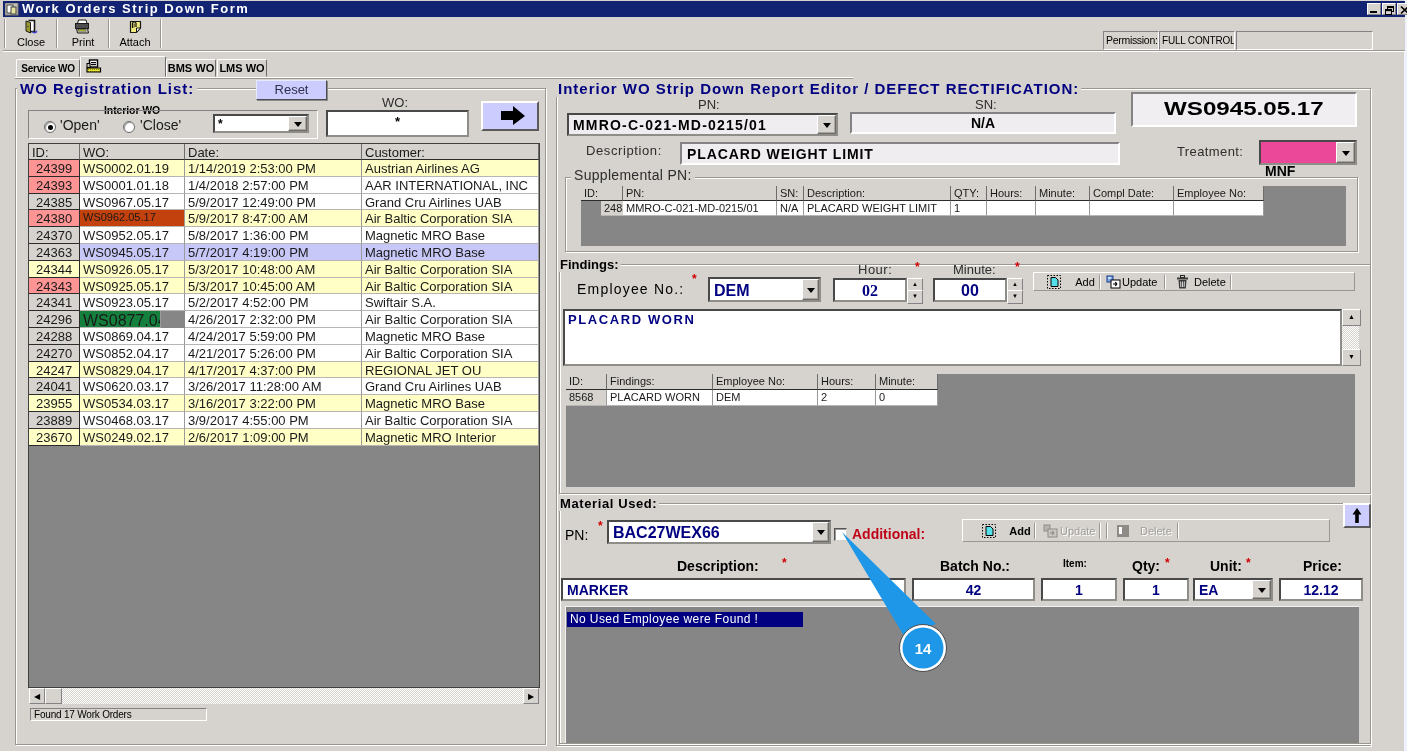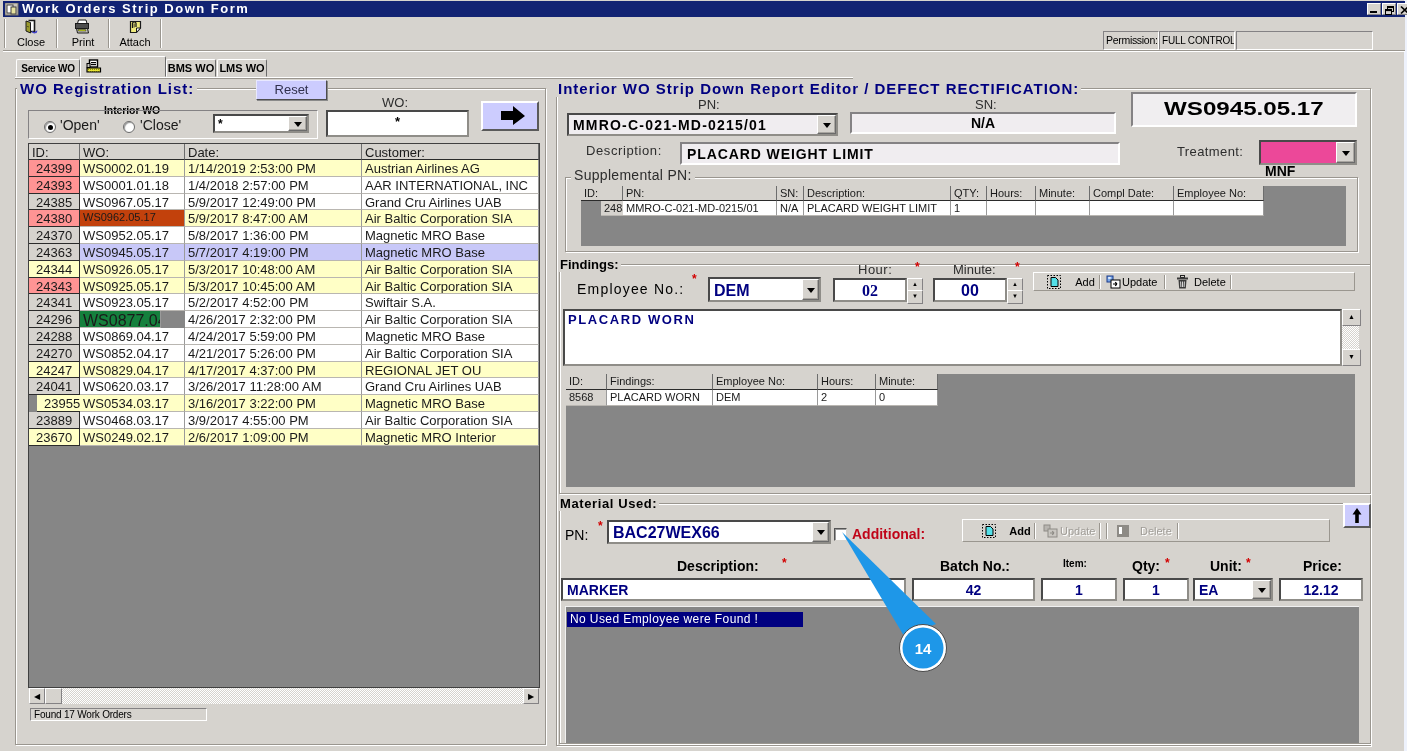--- a/index.html
+++ b/index.html
@@ -183,21 +183,21 @@
 <div class="abs cell" style="left:156px;top:200.8px;width:177px;height:16.8px;background:#ffffff;font-size:13px;color:#1a1a1a;">4/21/2017 5:26:00 PM</div>
 <div class="abs cell" style="left:333px;top:200.8px;width:177px;height:16.8px;background:#ffffff;font-size:13px;color:#1a1a1a;">Air Baltic Corporation SIA</div>
 <div class="abs idcell" style="left:0;top:217.6px;width:51px;height:16.8px;background:#ffffc6;">24247</div>
 <div class="abs cell" style="left:51px;top:217.6px;width:105px;height:16.8px;background:#ffffc6;font-size:13px;color:#1a1a1a;">WS0829.04.17</div>
 <div class="abs cell" style="left:156px;top:217.6px;width:177px;height:16.8px;background:#ffffc6;font-size:13px;color:#1a1a1a;">4/17/2017 4:37:00 PM</div>
 <div class="abs cell" style="left:333px;top:217.6px;width:177px;height:16.8px;background:#ffffc6;font-size:13px;color:#1a1a1a;">REGIONAL JET OU</div>
 <div class="abs idcell" style="left:0;top:234.4px;width:51px;height:16.8px;background:#d6d3ce;">24041</div>
 <div class="abs cell" style="left:51px;top:234.4px;width:105px;height:16.8px;background:#ffffff;font-size:13px;color:#1a1a1a;">WS0620.03.17</div>
 <div class="abs cell" style="left:156px;top:234.4px;width:177px;height:16.8px;background:#ffffff;font-size:13px;color:#1a1a1a;">3/26/2017 11:28:00 AM</div>
 <div class="abs cell" style="left:333px;top:234.4px;width:177px;height:16.8px;background:#ffffff;font-size:13px;color:#1a1a1a;">Grand Cru Airlines UAB</div>
-<div class="abs idcell" style="left:8px;top:251.2px;width:51px;height:16.8px;background:#ffffc6;">23955</div>
+<div class="abs idcell" style="left:0;top:251.2px;width:51px;height:16.8px;background:#ffffc6;">23955</div>
 <div class="abs cell" style="left:51px;top:251.2px;width:105px;height:16.8px;background:#ffffc6;font-size:13px;color:#1a1a1a;">WS0534.03.17</div>
 <div class="abs cell" style="left:156px;top:251.2px;width:177px;height:16.8px;background:#ffffc6;font-size:13px;color:#1a1a1a;">3/16/2017 3:22:00 PM</div>
 <div class="abs cell" style="left:333px;top:251.2px;width:177px;height:16.8px;background:#ffffc6;font-size:13px;color:#1a1a1a;">Magnetic MRO Base</div>
 <div class="abs idcell" style="left:0;top:268.0px;width:51px;height:16.8px;background:#d6d3ce;">23889</div>
 <div class="abs cell" style="left:51px;top:268.0px;width:105px;height:16.8px;background:#ffffff;font-size:13px;color:#1a1a1a;">WS0468.03.17</div>
 <div class="abs cell" style="left:156px;top:268.0px;width:177px;height:16.8px;background:#ffffff;font-size:13px;color:#1a1a1a;">3/9/2017 4:55:00 PM</div>
 <div class="abs cell" style="left:333px;top:268.0px;width:177px;height:16.8px;background:#ffffff;font-size:13px;color:#1a1a1a;">Air Baltic Corporation SIA</div>
 <div class="abs idcell" style="left:0;top:284.8px;width:51px;height:16.8px;background:#ffffc6;">23670</div>
 <div class="abs cell" style="left:51px;top:284.8px;width:105px;height:16.8px;background:#ffffc6;font-size:13px;color:#1a1a1a;">WS0249.02.17</div>
 <div class="abs cell" style="left:156px;top:284.8px;width:177px;height:16.8px;background:#ffffc6;font-size:13px;color:#1a1a1a;">2/6/2017 1:09:00 PM</div>

